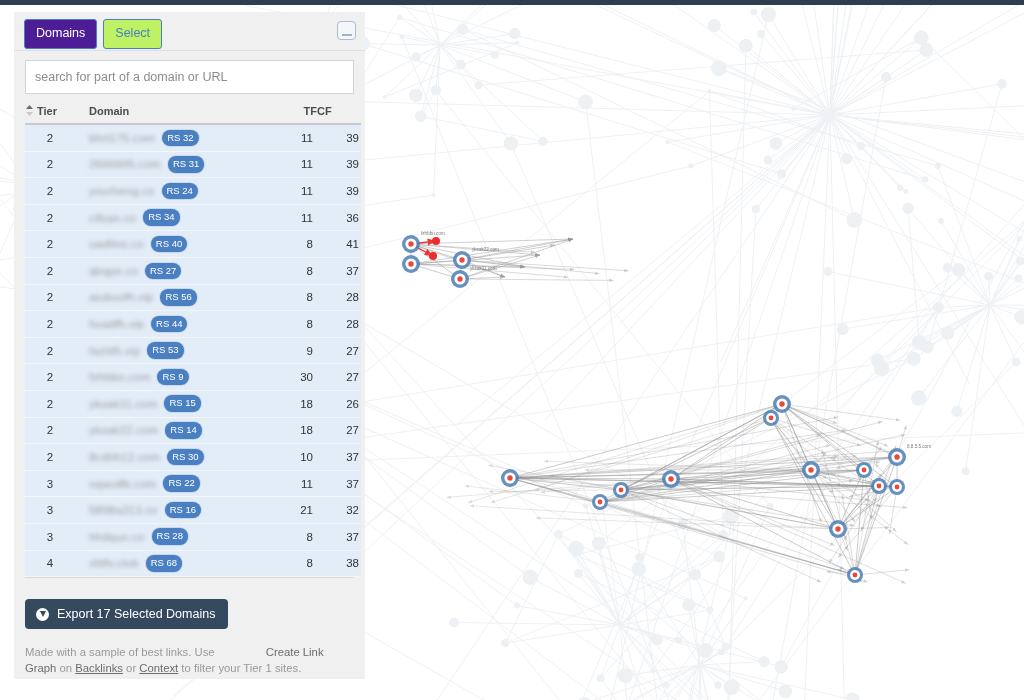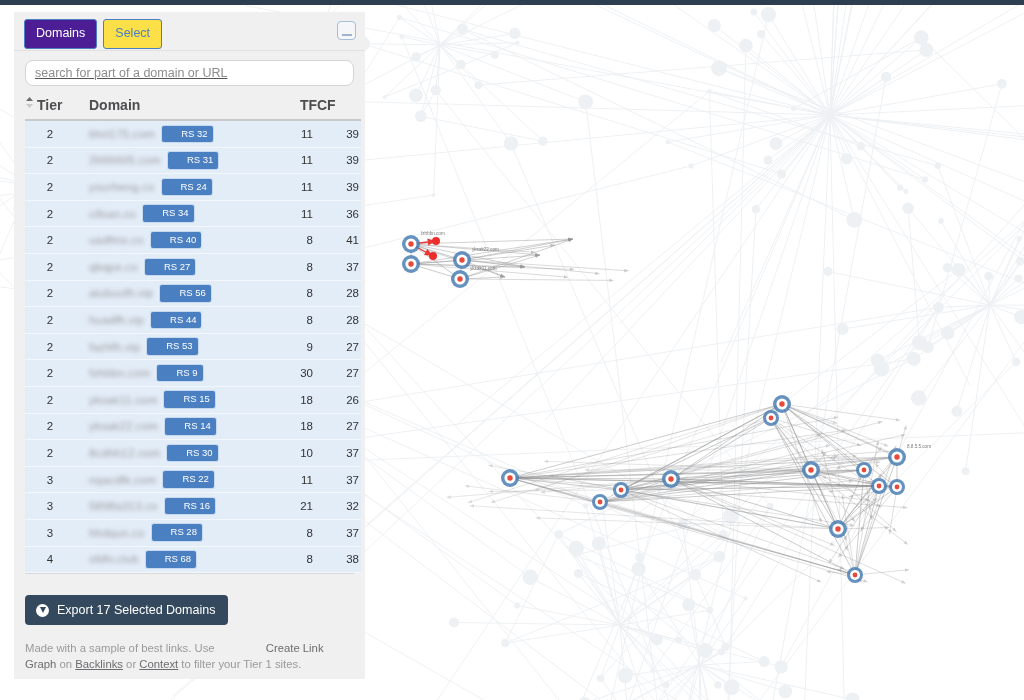--- a/index.html
+++ b/index.html
@@ -70,21 +70,21 @@
     left: 10px;
     top: 7px;
     display: flex;
   }
 
   .tab {
     font-size: 12.5px;
     line-height: 1;
     padding: 7px 11px 8px 11px;
     border: 1px solid #4a7fc1;
-    background: #fde047;
+    background: #bef264;
     color: #4a7fc1;
     cursor: pointer;
     box-sizing: border-box;
     border-radius: 3px;
     font-family: "Liberation Sans", sans-serif;
   }
   .tab.active {
     background: #4c1d95;
     color: #ffffff;
     border-color: #4a7fc1;
@@ -117,30 +117,29 @@
   .panel-body {
     padding: 0 11px;
     box-sizing: border-box;
   }
 
   .search-input {
     display: block;
     width: 329px;
     height: 26px;
     margin-top: 9px;
-    padding: 8px 9px;
+    padding: 16px 9px;
     font-size: 12.5px;
     color: #555;
     border: 1px solid #d4d4d6;
-    border-radius: 8px;
+    border-radius: 0;
     background: #ffffff;
     box-sizing: border-box;
     font-family: "Liberation Sans", sans-serif;
     outline: none;
-    text-decoration: underline;
   }
   .search-input::placeholder { color: #8d8d8f; }
 
   .checkbox-row {
     display: flex;
     align-items: center;
     margin-top: 11px;
     font-size: 12.5px;
     color: #333;
   }
@@ -158,21 +157,21 @@
   
   .tbl {
     width: 329px;
     margin-top: 11px;
     border-collapse: collapse;
     font-size: 11.5px;
     color: #333;
     table-layout: fixed;
   }
   .tbl thead th {
-    font-size: 14px;
+    font-size: 11px;
     font-weight: bold;
     color: #4d4d4f;
     text-align: left;
     padding: 0 0 6px 0;
     border-bottom: 2px solid #c9c9cb;
     background: transparent;
     cursor: pointer;
   }
   .th-tier { width: 52px; padding-left: 12px !important; position: relative; }
   .th-domain { width: 180px; }
@@ -215,22 +214,22 @@
     letter-spacing: 0.2px;
     white-space: nowrap;
     user-select: none;
   }
   .rs-badge {
     display: inline-block;
     background: #4a7fc1;
     color: #ffffff;
     font-size: 9.5px;
     line-height: 1;
-    padding: 3px 5px 4px 19px;
-    border-radius: 2px;
+    padding: 3px 5px 4px 5px;
+    border-radius: 8px;
     white-space: nowrap;
     box-shadow: 0 0 0 1px #c7d9ee;
   }
 
   .tbl-bottom-rule {
     width: 329px;
     height: 1px;
     background: #d9d9db;
     margin-top: 0px;
   }

